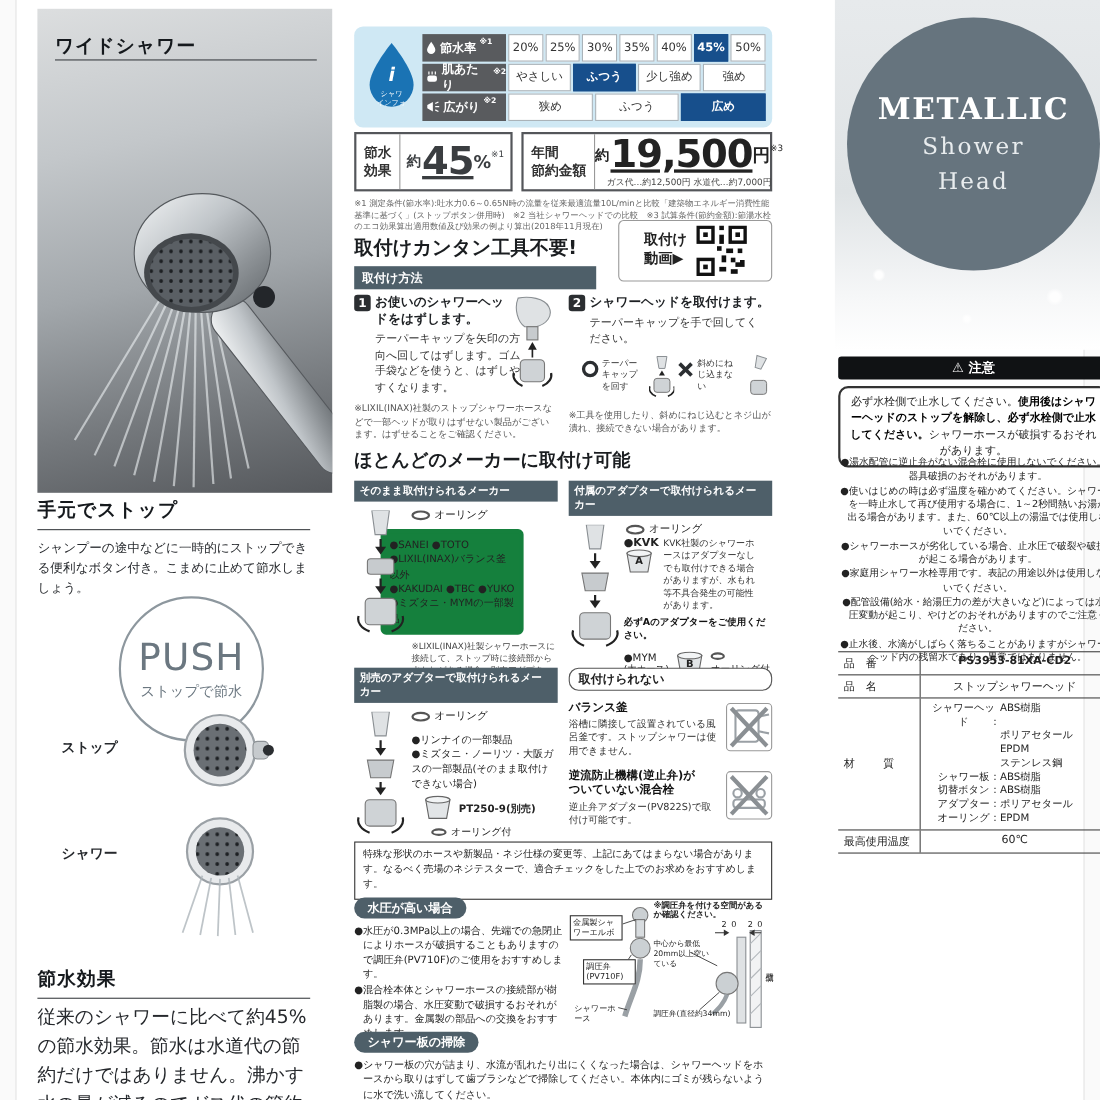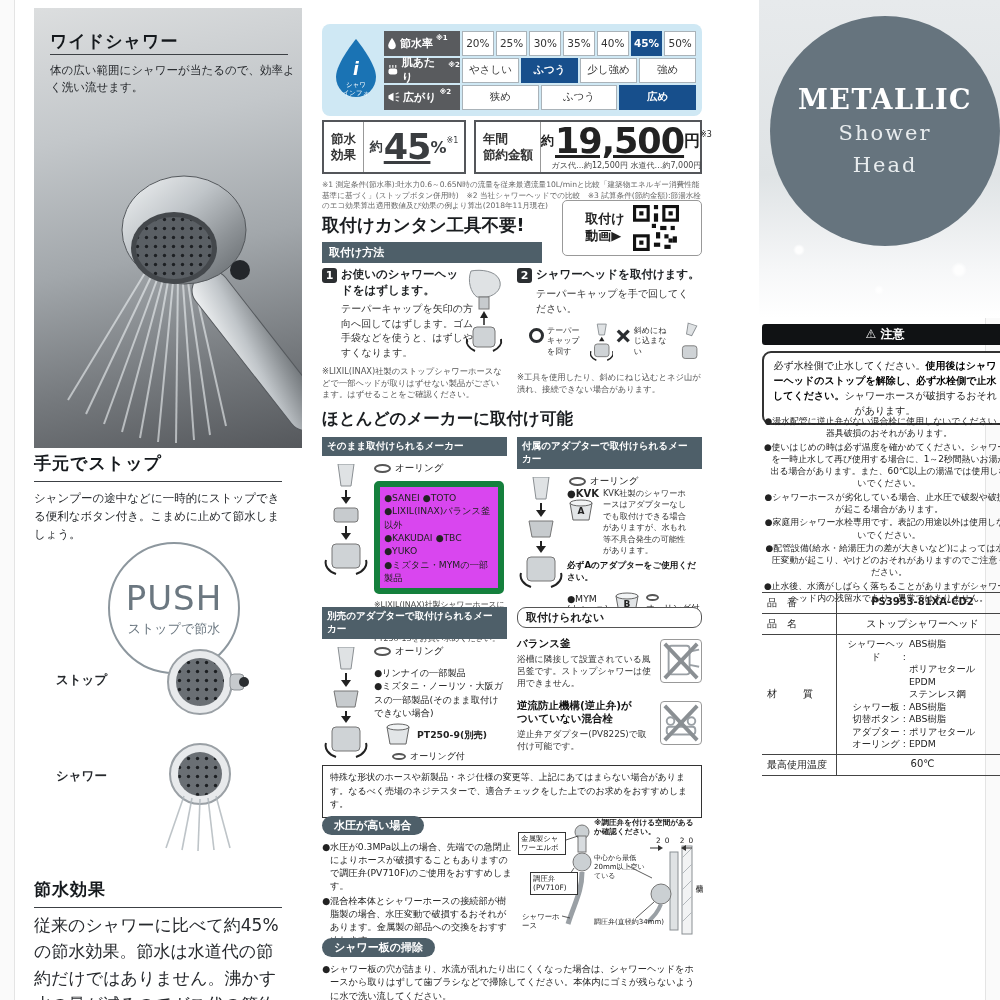--- a/index.html
+++ b/index.html
@@ -91,21 +91,21 @@
   .mbox { position:absolute; width:185px; }
   .mbox.direct { left:0; top:437px; }
   .mbox.included { left:195px; top:437px; }
   .mbox.separate { left:0; top:607px; }
   .mbox.nofit { left:195px; top:607px; }
   .mbox .bar-header { font-size:9.6px; padding:3px 5px; }
   .mbody { position:relative; padding-top:6px; min-height:130px; }
   .stack-art { position:absolute; left:2px; top:8px; }
   .oring-line { display:flex; align-items:center; gap:4px; margin-left:52px; font-size:9.5px; color:#222; }
   .oring-ic { display:inline-block; width:17px; height:9px; border:2.5px solid #555; border-radius:50%; }
-  .mlist { margin:6px 0 0 52px; width:130px; border:6px solid #15803d; border-radius:5px; padding:4px 4px; background:#d946ef; }
+  .mlist { margin:6px 0 0 24px; width:130px; border:4px solid #15803d; border-radius:5px; padding:4px 4px; background:#15803d; }
   .mlist div { font-size:9.2px; line-height:1.45; color:#222; }
   .mnote { margin:5px 0 0 52px; width:132px; font-size:7.9px; line-height:1.4; color:#444; }
   .kvk-row { display:flex; gap:4px; margin:0 0 0 50px; }
   .kvk-name { font-size:10px; font-weight:bold; }
   .kvk-body { font-size:8.2px; line-height:1.4; color:#333; width:86px; }
   .kvk-bold { margin:3px 0 0 50px; width:134px; font-size:8.6px; font-weight:bold; color:#111; }
   .cup { position:relative; width:28px; height:24px; flex:none; }
   .cup-letter { position:absolute; left:0; right:0; top:7px; text-align:center; font-size:9px; font-weight:bold; color:#222; }
   .mym-row { display:flex; align-items:center; gap:5px; margin:8px 0 0 50px; font-size:9.3px; }
   .mym-name { line-height:1.25; }
@@ -207,21 +207,20 @@
           <rect x="172" y="260" width="38" height="190" rx="17" fill="url(#met)" stroke="#55595d" stroke-width="1"></rect>
         </g>
         <ellipse cx="150" cy="222" rx="62" ry="54" fill="url(#met)" stroke="#55595d" stroke-width="1"></ellipse>
         <ellipse cx="140" cy="240" rx="43" ry="36" fill="#44484c"></ellipse>
         <ellipse cx="140" cy="240" rx="38" ry="31" fill="#5a5f64"></ellipse>
         <ellipse cx="140" cy="240" rx="38" ry="31" fill="url(#dots)"></ellipse>
         <circle cx="206" cy="262" r="10" fill="#23262a"></circle>
       </svg>
       <div class="feature-title">ワイドシャワー</div>
       <div class="rule"></div>
-      <div class="feature-desc">体の広い範囲にシャワーが当たるので、効率よく洗い流せます。</div>
     </div>
 
     <div class="stop-sec">
       <div class="sec-title">手元でストップ</div>
       <div class="sec-rule"></div>
       <div class="stop-desc">シャンプーの途中などに一時的にストップできる便利なボタン付き。こまめに止めて節水しましょう。</div>
     </div>
 
     <div class="push-circle">
       <div class="push-word">PUSH</div>

